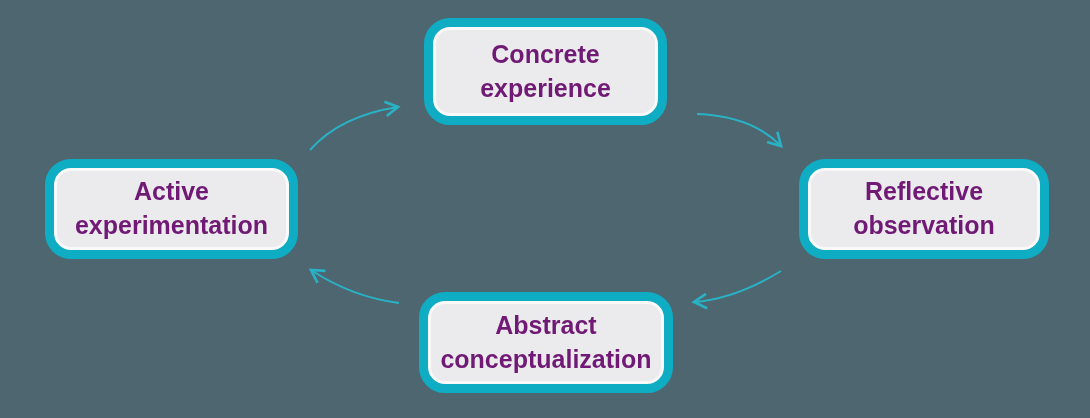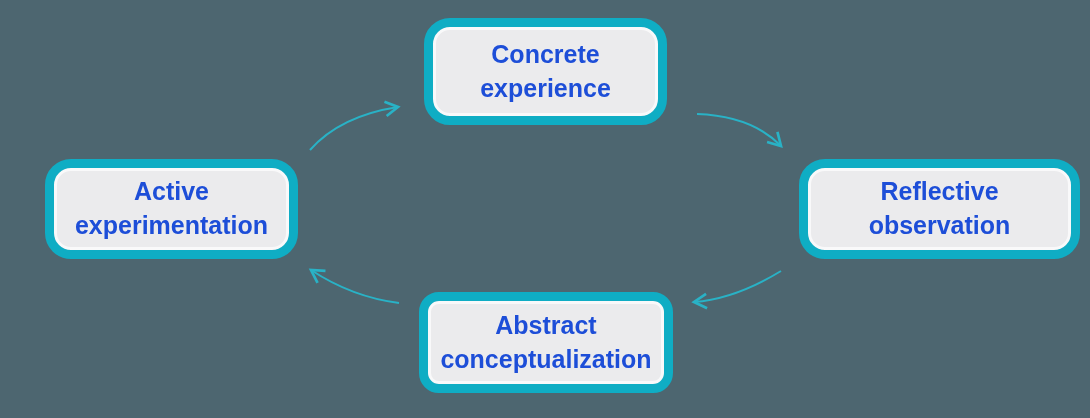--- a/index.html
+++ b/index.html
@@ -19,29 +19,29 @@
     position: absolute;
     box-sizing: border-box;
     background: #ebebed;
     border: 9px solid #0fadc4;
     border-radius: 26px;
     box-shadow: inset 0 0 0 3px rgba(255,255,255,0.7);
     display: flex;
     align-items: center;
     justify-content: center;
     text-align: center;
-    color: #1d4ed8;
+    color: #701a75;
     font-weight: bold;
     font-size: 25px;
     line-height: 1.35;
     padding: 0 4px;
   }
   .node-top    { left: 424px; top: 18px;  width: 243px; height: 107px; }
-  .node-right  { left: 799px; top: 159px; width: 281px; height: 100px; }
-  .node-bottom { left: 419px; top: 292px; width: 254px; height: 101px; border-radius: 20px; }
+  .node-right  { left: 799px; top: 159px; width: 250px; height: 100px; }
+  .node-bottom { left: 419px; top: 292px; width: 254px; height: 101px; }
   .node-left   { left: 45px;  top: 159px; width: 253px; height: 100px; justify-content: flex-end; }
   svg.arrows {
     position: absolute;
     left: 0; top: 0;
     width: 1090px;
     height: 418px;
     pointer-events: none;
   }
   svg.arrows path.edge {
     fill: none;

